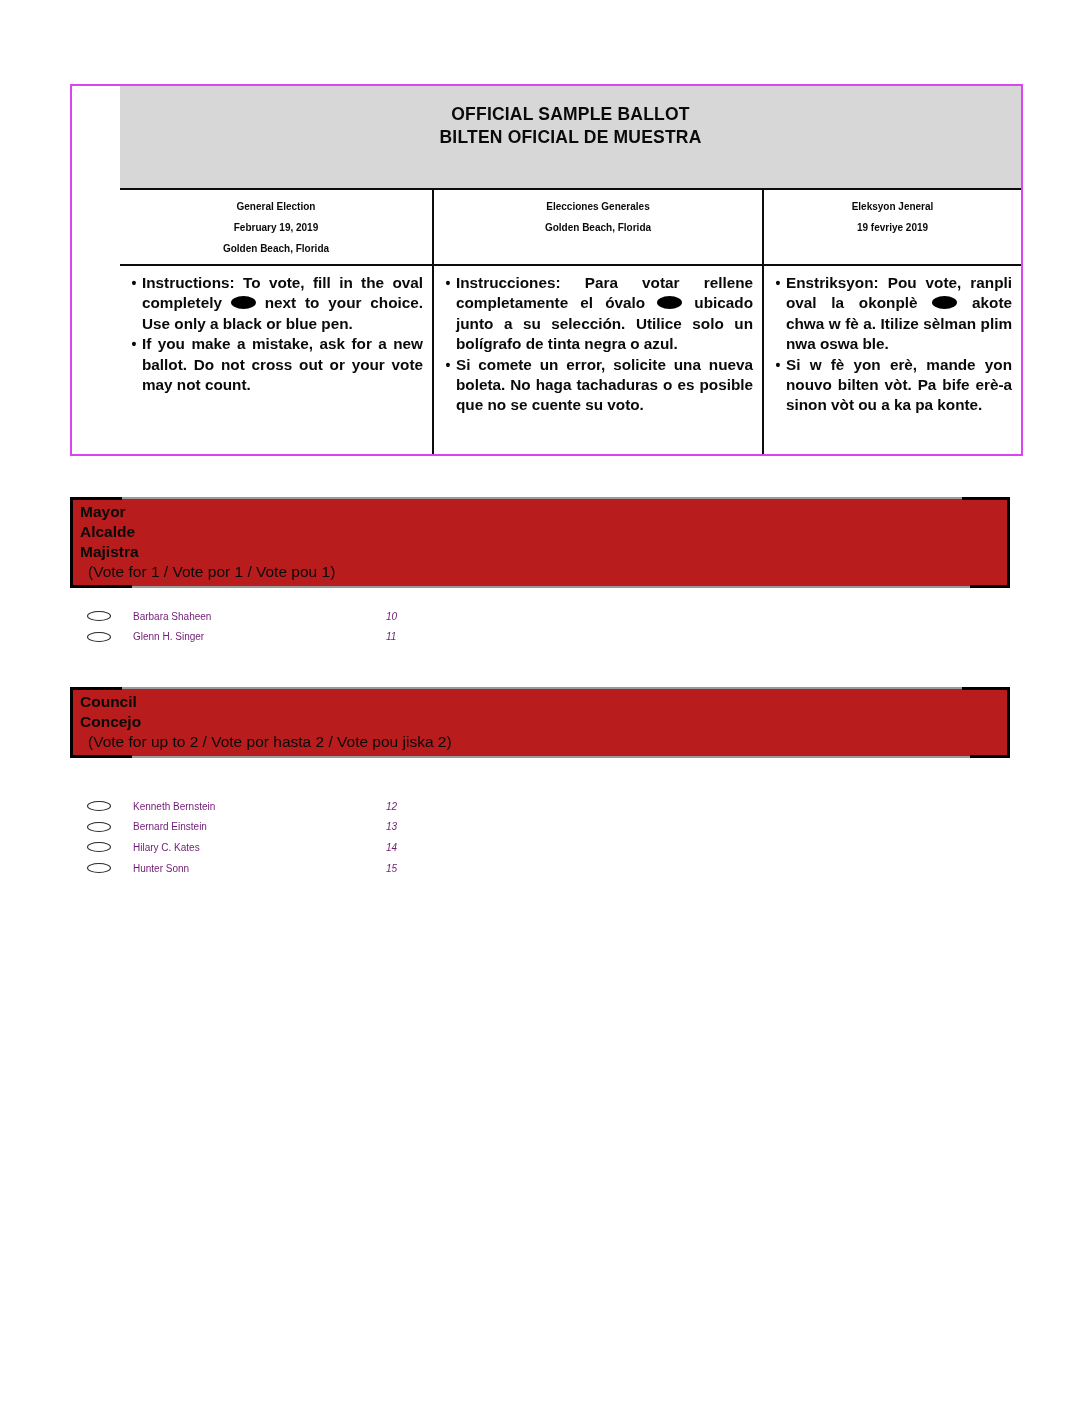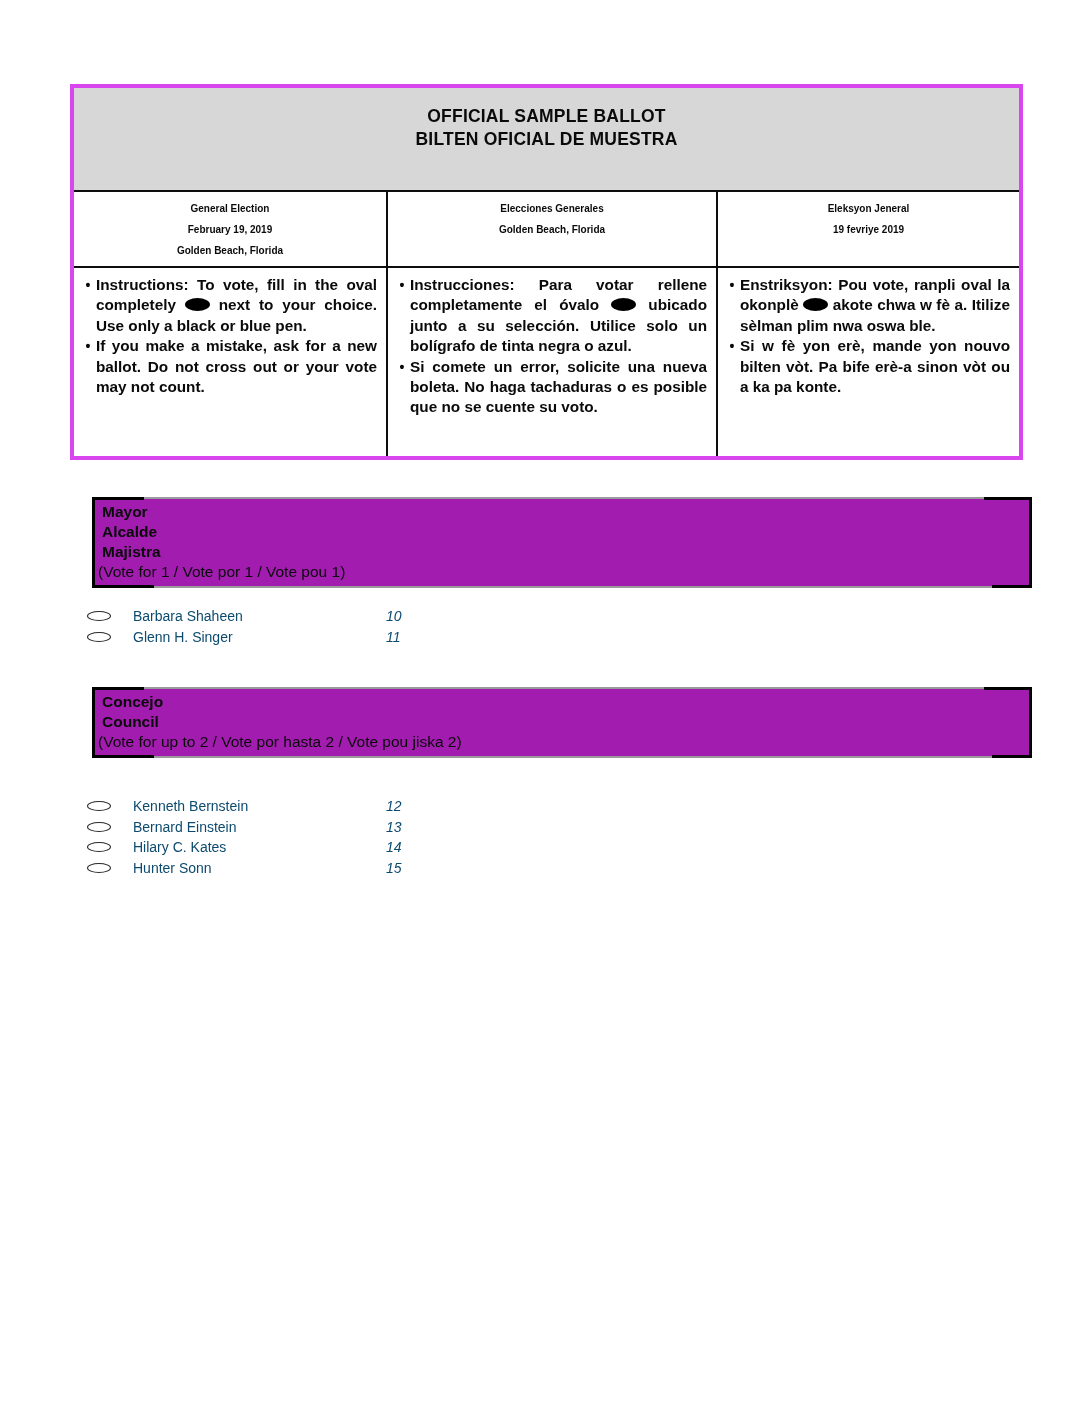--- a/index.html
+++ b/index.html
@@ -7,21 +7,21 @@
   body {
     width:1088px; height:1408px; margin:0 auto; position:relative;
     font-family:"Liberation Sans", sans-serif; color:#0a0a0a;
     -webkit-font-smoothing:antialiased;
   }
   .page { position:relative; width:1088px; height:1408px; background:#ffffff; overflow:hidden; }
 
   
   .ballot-table {
     position:absolute; left:70px; top:84px; width:953px;
-    border:4px solid #d946ef; background:#ffffff;
+    border:2px solid #d946ef; background:#ffffff;padding-left:48px;
   }
   .title-cell {
     height:104px; background:#d7d7d7; text-align:center;
     font-weight:bold; font-size:17.5px; line-height:23px;
     padding-top:17px; letter-spacing:0.2px;
     border-bottom:2px solid #0d0d0d;
   }
   .grid-row { display:grid; grid-template-columns:312px 330px 1fr; }
   .info-row { border-bottom:2px solid #0d0d0d; }
   .cell { min-width:0; }
@@ -37,41 +37,40 @@
   .bullet-item { display:flex; }
   .bullet-glyph { flex:none; width:16px; text-align:center; font-size:14px; }
   .bullet-text { flex:1; text-align:justify; }
   .oval-inline {
     display:inline-block; width:25px; height:13px; background:#000;
     border-radius:50%; vertical-align:-1px;
   }
 
   
   .contest-header {
-    position:absolute; left:70px; width:940px; background:#a21caf;
+    position:absolute; left:70px; width:940px; background:#b91c1c;
     border-left:3px solid #000; border-right:3px solid #000;
     border-top:2px solid #9a9a9a; border-bottom:2px solid #9a9a9a;
     padding:3px 6px 4px 0;
-    margin-left:22px;
   }
   .contest-header.mayor   { top:497px; }
   .contest-header.council { top:687px; }
   .contest-title { font-weight:bold; font-size:15.5px; line-height:20px; padding-left:7px; }
-  .vote-note     { font-size:15.5px; line-height:20px; padding-left:3px; }
+  .vote-note     { font-size:15.5px; line-height:20px; padding-left:15px; }
   .tick { position:absolute; height:3px; background:#000; }
   .tick.tl { top:-2px;    left:-3px;  width:52px; }
   .tick.tr { top:-2px;    right:-3px; width:48px; }
   .tick.bl { bottom:-2px; left:-3px;  width:62px; }
   .tick.br { bottom:-2px; right:-3px; width:40px; }
 
   
   .candidate-list { position:absolute; left:70px; width:460px; }
   .candidate-list.mayor   { top:606px; }
   .candidate-list.council { top:796px; }
-  .candidate-row { display:flex; align-items:center; height:20.6px; font-size:14px; color:#0c4a6e; }
+  .candidate-row { display:flex; align-items:center; height:20.6px; font-size:10px; color:#701a75; }
   .oval-empty {
     flex:none; width:24px; height:10px; margin-left:17px;
     border:1.5px solid #2a2a2a; border-radius:50%; background:#fff;
   }
   .cand-name { margin-left:22px; width:253px; white-space:nowrap; overflow:hidden; }
   .cand-num  { flex:none;font-style:italic; }
 </style>
 </head>
 <body>
 
@@ -160,22 +159,22 @@
       <span class="cand-name">Glenn H. Singer</span>
       <span class="cand-num">11</span>
     </div>
   </div>
 
   <div class="contest-header council">
     <span class="tick tl"></span>
     <span class="tick tr"></span>
     <span class="tick bl"></span>
     <span class="tick br"></span>
+    <div class="contest-title">Council</div>
     <div class="contest-title">Concejo</div>
-    <div class="contest-title">Council</div>
     <div class="vote-note">(Vote for up to 2 / Vote por hasta 2 / Vote pou jiska 2)</div>
   </div>
 
   <div class="candidate-list council">
     <div class="candidate-row">
       <span class="oval-empty"></span>
       <span class="cand-name">Kenneth Bernstein</span>
       <span class="cand-num">12</span>
     </div>
     <div class="candidate-row">

